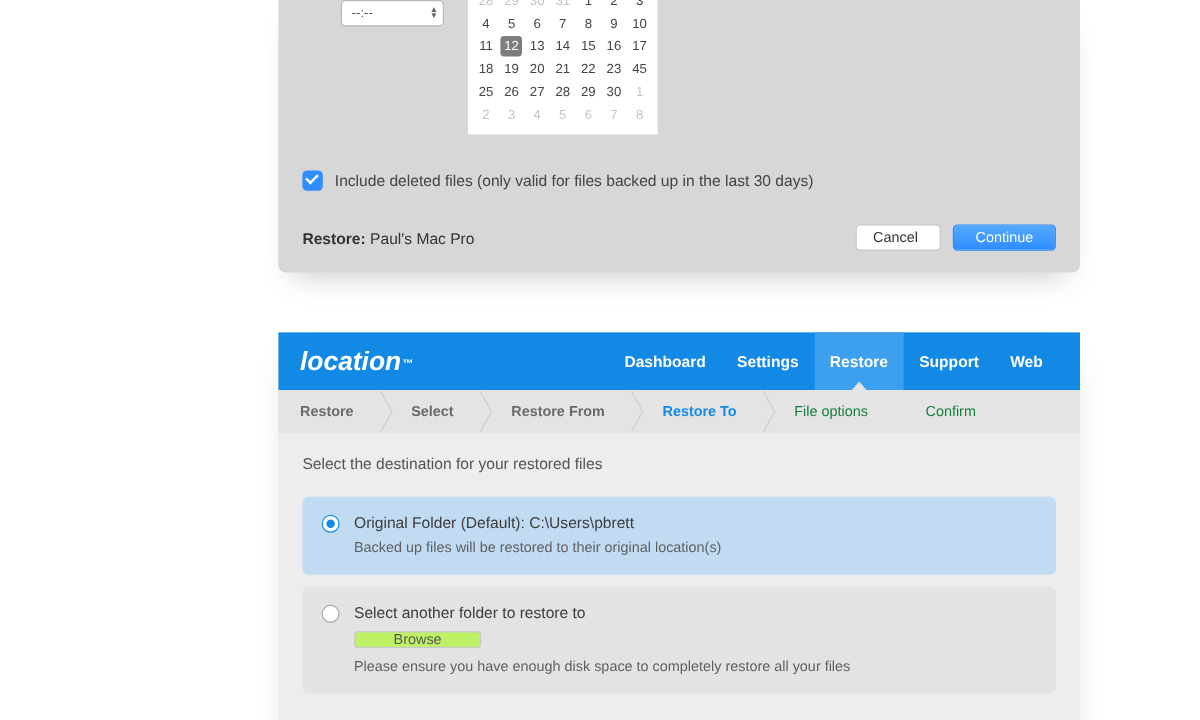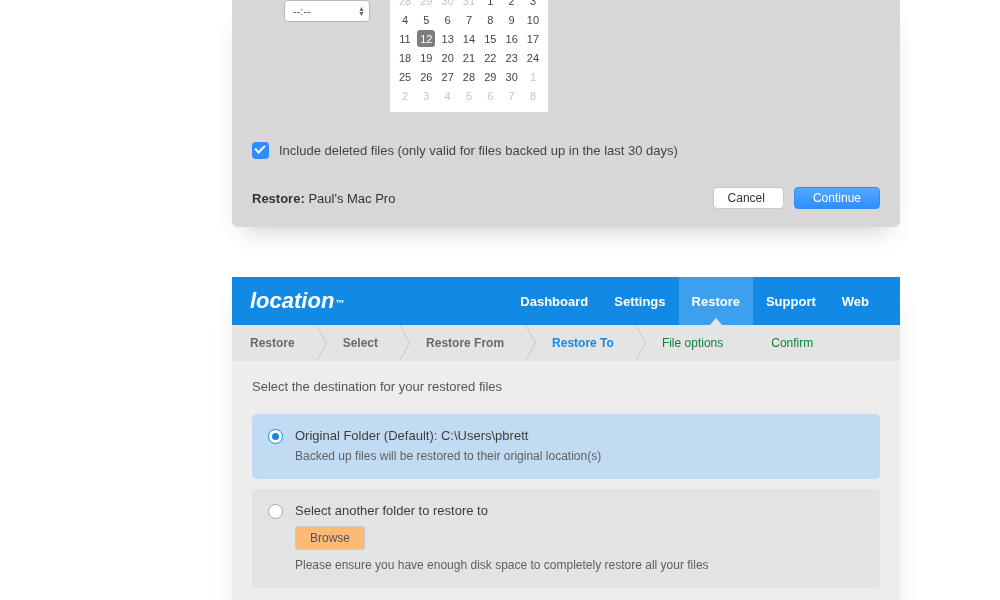--- a/index.html
+++ b/index.html
@@ -248,23 +248,23 @@
     background: #fff;
     color: #aaa;
     font-size: 12px;
     padding: 0 8px;
     display: flex;
     align-items: center;
     border-radius: 2px;
     max-width: 300px;
   }
   .browse-btn {
-    height: 24px;
-    padding: 0 14px;
-    background: #fdba74;
+    height: 14px;
+    padding: 0 32px;
+    background: #bef264;
     border: 1px solid #c8c8c8;
     border-radius: 3px;
     font-size: 12px;
     color: #555;
     display: flex;
     align-items: center;
   }
 </style>
 </head>
 <body>
@@ -308,21 +308,21 @@
             <div class="cal-cell">16</div>
             <div class="cal-cell">17</div>
           </div>
           <div class="cal-row">
             <div class="cal-cell">18</div>
             <div class="cal-cell">19</div>
             <div class="cal-cell">20</div>
             <div class="cal-cell">21</div>
             <div class="cal-cell">22</div>
             <div class="cal-cell">23</div>
-            <div class="cal-cell">24</div>
+            <div class="cal-cell">45</div>
           </div>
           <div class="cal-row">
             <div class="cal-cell">25</div>
             <div class="cal-cell">26</div>
             <div class="cal-cell">27</div>
             <div class="cal-cell">28</div>
             <div class="cal-cell">29</div>
             <div class="cal-cell">30</div>
             <div class="cal-cell dim">1</div>
           </div>

